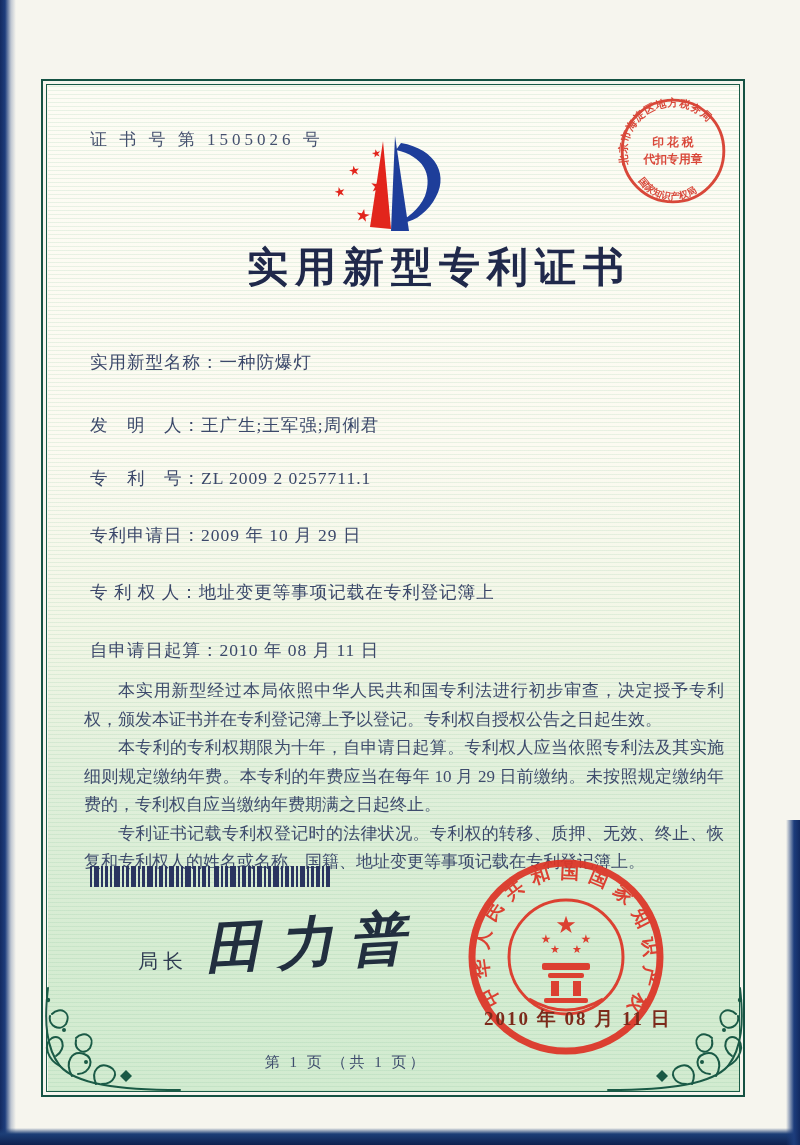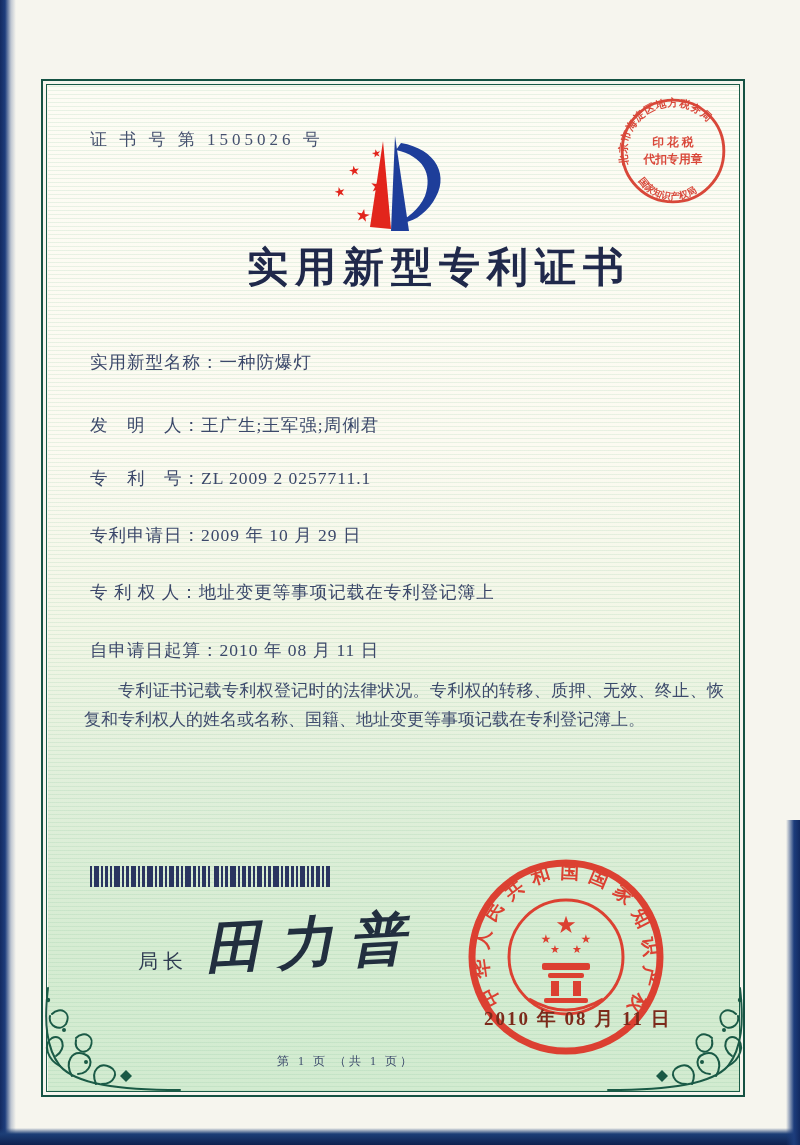--- a/index.html
+++ b/index.html
@@ -40,21 +40,21 @@
   .field{left:90px;font-size:17.5px;color:#3b486a;letter-spacing:1px;white-space:nowrap;}
   .f0{top:350px;} .f1{top:413px;} .f2{top:466px;} .f3{top:523px;} .f4{top:580px;} .f5{top:638px;}
   .body-text{left:84px;top:677px;width:640px;font-size:17px;line-height:28.5px;
              color:#3d4b6c;text-align:justify;}
   .body-text p{margin:0;text-indent:2em;}
   .sig-label{left:138px;top:948px;font-size:20px;letter-spacing:5px;color:#303d53;z-index:5;}
   .sig-name{left:205px;top:906px;font-size:56px;font-style:italic;font-weight:600;
             color:#222f3f;letter-spacing:16px;transform:rotate(-3deg);z-index:5;white-space:nowrap;}
   .seal-date{left:484px;top:1006px;font-size:19px;font-weight:bold;color:#7c2a1b;
              letter-spacing:2px;z-index:6;white-space:nowrap;}
-  .footer{left:46px;top:1053px;width:600px;text-align:center;font-size:12px;
+  .footer{left:46px;top:1053px;width:600px;text-align:center;font-size:15px;
           letter-spacing:3px;color:#3d4b6c;}
   .logo{left:326px;top:134px;width:132px;height:100px;}
   .tax-stamp{left:614px;top:92px;width:118px;height:118px;z-index:5;opacity:.92;}
   .main-seal{left:456px;top:847px;width:220px;height:220px;z-index:5;opacity:.93;}
   .barcode{left:90px;top:866px;width:242px;height:21px;}
 </style>
 </head>
 <body>
 
 <div class="paper-tint"></div>
@@ -128,20 +128,22 @@
 <div class="abs title">实用新型专利证书</div>
 
 <div class="abs field f0"><span>实用新型名称：</span><span>一种防爆灯</span></div>
 <div class="abs field f1"><span>发　明　人：</span><span>王广生;王军强;周俐君</span></div>
 <div class="abs field f2"><span>专　利　号：</span><span>ZL 2009 2 0257711.1</span></div>
 <div class="abs field f3"><span>专利申请日：</span><span>2009 年 10 月 29 日</span></div>
 <div class="abs field f4"><span>专 利 权 人：</span><span>地址变更等事项记载在专利登记簿上</span></div>
 <div class="abs field f5"><span>自申请日起算：</span><span>2010 年 08 月 11 日</span></div>
 
 <div class="abs body-text">
+  <p>本实用新型经过本局依照中华人民共和国专利法进行初步审查，决定授予专利权，颁发本证书并在专利登记簿上予以登记。专利权自授权公告之日起生效。</p>
+  <p>本专利的专利权期限为十年，自申请日起算。专利权人应当依照专利法及其实施细则规定缴纳年费。本专利的年费应当在每年 10 月 29 日前缴纳。未按照规定缴纳年费的，专利权自应当缴纳年费期满之日起终止。</p>
   <p>专利证书记载专利权登记时的法律状况。专利权的转移、质押、无效、终止、恢复和专利权人的姓名或名称、国籍、地址变更等事项记载在专利登记簿上。</p>
 </div>
 
 <svg class="abs barcode" viewBox="0 0 242 21" preserveAspectRatio="none">
   <path fill="#2a3560" d="M0 0h2v21h-2z M4 0h5v21h-5z M11 0h2v21h-2z M15 0h3v21h-3z M20 0h2v21h-2z M24 0h6v21h-6z M32 0h2v21h-2z M36 0h3v21h-3z M41 0h5v21h-5z M48 0h2v21h-2z M52 0h3v21h-3z M57 0h6v21h-6z M65 0h2v21h-2z M69 0h4v21h-4z M75 0h2v21h-2z M79 0h5v21h-5z M86 0h3v21h-3z M91 0h2v21h-2z M95 0h6v21h-6z M103 0h3v21h-3z M108 0h2v21h-2z M112 0h4v21h-4z M118 0h2v21h-2z M124 0h5v21h-5z M131 0h2v21h-2z M135 0h3v21h-3z M140 0h6v21h-6z M148 0h2v21h-2z M152 0h4v21h-4z M158 0h3v21h-3z M163 0h2v21h-2z M167 0h5v21h-5z M174 0h2v21h-2z M178 0h3v21h-3z M183 0h6v21h-6z M191 0h2v21h-2z M195 0h4v21h-4z M201 0h3v21h-3z M206 0h2v21h-2z M210 0h5v21h-5z M217 0h2v21h-2z M221 0h3v21h-3z M226 0h4v21h-4z M232 0h2v21h-2z M236 0h4v21h-4z"></path>
 </svg>
 
 <div class="abs sig-label">局长</div>
 <div class="abs sig-name">田力普</div>
 

